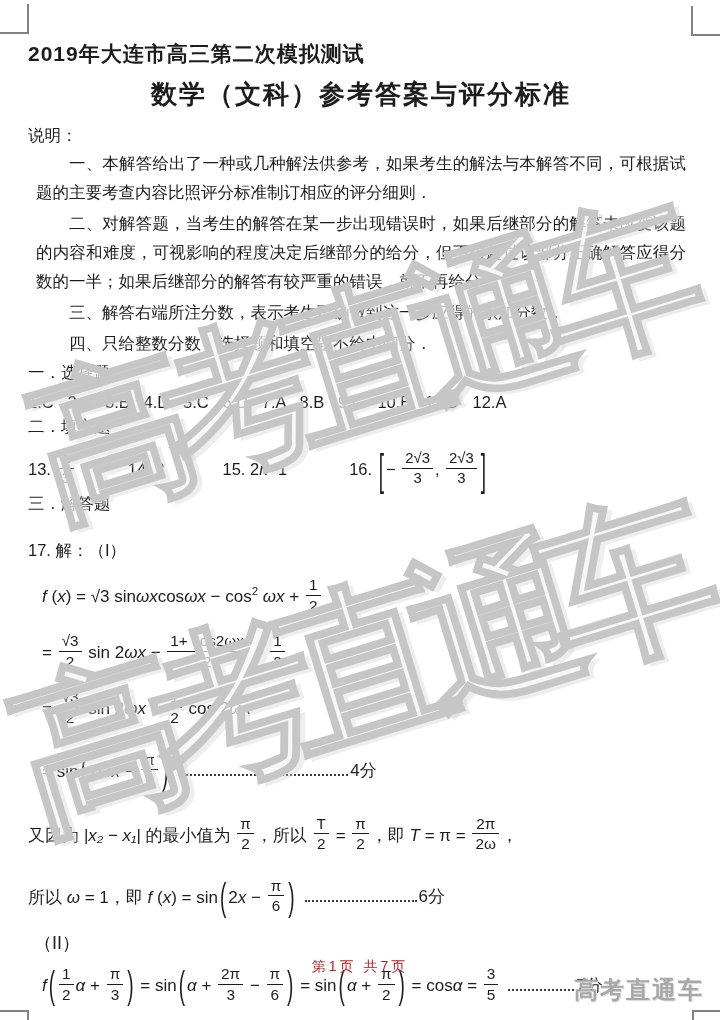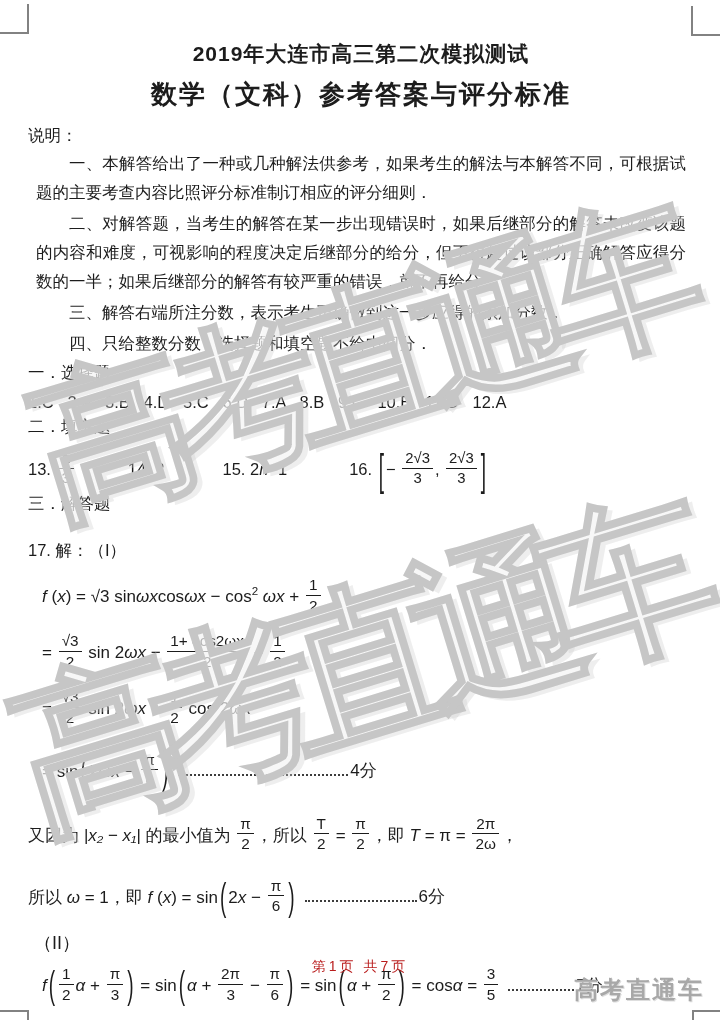--- a/index.html
+++ b/index.html
@@ -18,21 +18,21 @@
   .wm{
     position:absolute;z-index:5;font-weight:bold;white-space:nowrap;pointer-events:none;
     color:rgba(255,255,255,0.55);
     -webkit-text-stroke:2.5px #c6c6c6;
     text-shadow:5px 5px 0 rgba(205,205,205,0.35);
   }
   .wm1{font-size:160px;letter-spacing:-28px;left:24px;top:258px;transform:rotate(-17deg);}
   .wm2{font-size:170px;letter-spacing:-32px;left:6px;top:556px;transform:rotate(-17deg);}
   
   .content{position:absolute;left:28px;right:26px;top:0;z-index:2;}
-  .title1{text-align:center;font-size:21px;font-weight:bold;margin:40px 0 0;letter-spacing:1px;}
+  .title1{font-size:21px;font-weight:bold;margin:40px 0 0;letter-spacing:1px;}
   .title2{text-align:center;font-size:26px;font-weight:bold;margin:9px 0 0;letter-spacing:2px;}
   .notes-label{font-size:16.5px;margin-top:13px;}
   p.note{font-size:16.5px;line-height:29px;margin:2px 8px 0;text-indent:2em;text-align:justify;}
   .sec{font-size:16.5px;margin-top:4px;}
   .choices{font-size:16.5px;margin-top:9px;white-space:pre-wrap;}
   .q17{font-size:16.5px;margin-top:25px;}
   .part2{font-size:18px;margin-top:14px;margin-left:6px;}
   
   .formula{font-size:17px;line-height:1.25;margin:16px 0 0 14px;white-space:nowrap;}
   .formula.flush{margin-left:0;}

